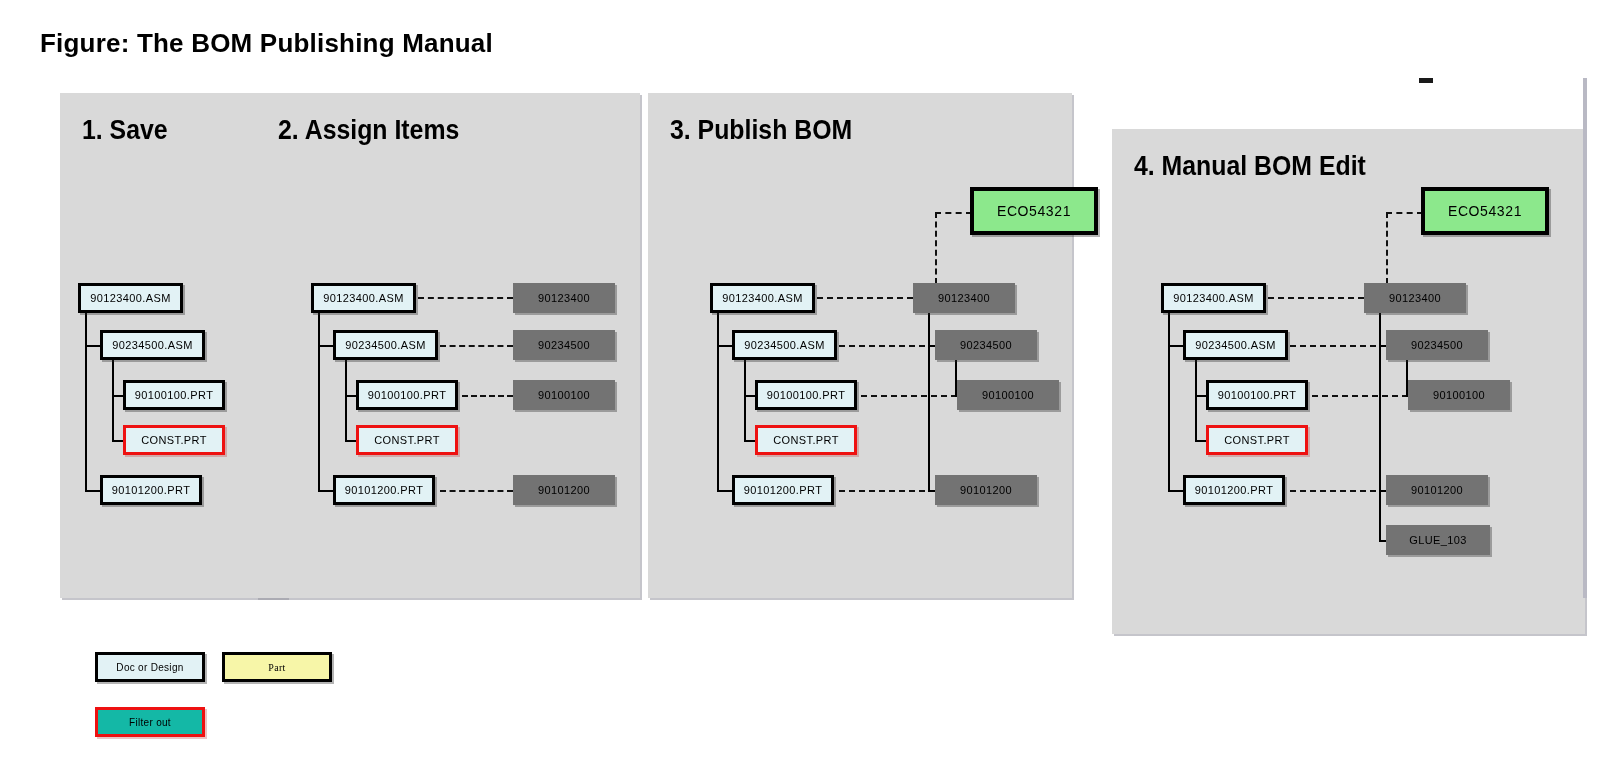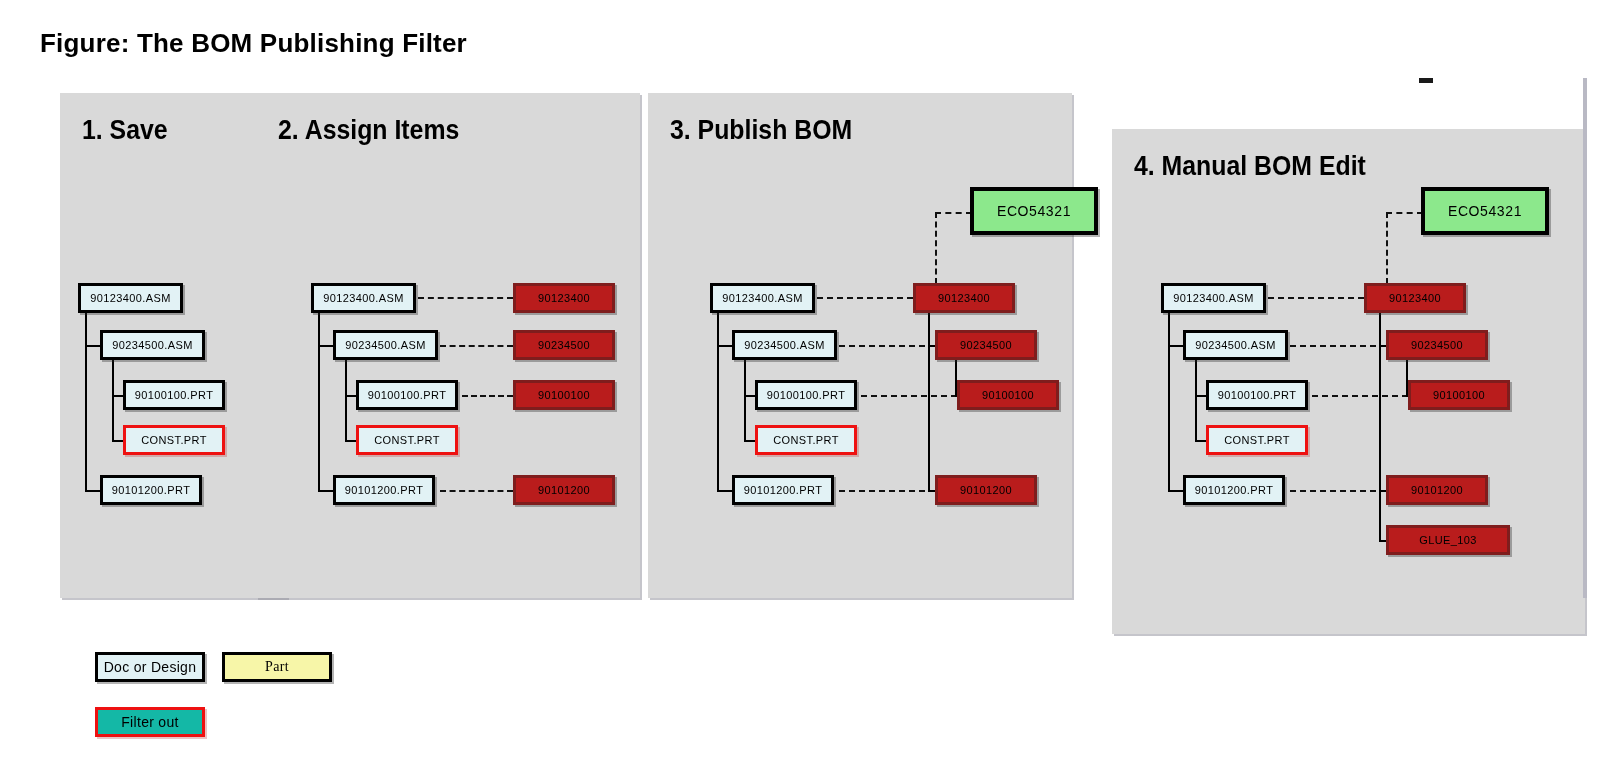--- a/index.html
+++ b/index.html
@@ -48,22 +48,22 @@
     letter-spacing:.4px;
     height:30px;
     z-index:5;
   }
   .node.doc{
     background:#e2f2f5;
     border:3px solid #000;
     box-shadow:2px 2px 0 rgba(40,40,40,.35);
   }
   .node.part{
-    background:#b91c1c;
-    border:3px solid #7f1d1d;
+    background:#737373;
+    border:3px solid #737373;
     box-shadow:2px 2px 0 rgba(40,40,40,.35);
   }
   .node.eco{
     background:#8ce88c;
     border:4px solid #000;
     height:48px;
     font-size:14px;
     letter-spacing:.6px;
     box-shadow:2px 2px 0 rgba(40,40,40,.35);
   }
@@ -83,35 +83,35 @@
   .dash-v{
     position:absolute;width:0;
     border-left:2px dashed #111;
     z-index:2;
   }
   
   .legend-item{
     position:absolute;
     box-sizing:border-box;
     display:flex;align-items:center;justify-content:center;
-    font-size:14px;color:#000;
+    font-size:10px;color:#000;
     height:30px;
     white-space:nowrap;
     letter-spacing:.3px;
   }
   .legend-item.doc{background:#e2f2f5;border:3px solid #000;box-shadow:2px 2px 0 rgba(40,40,40,.35);}
   .legend-item.part{background:#f7f6a8;border:3px solid #000;box-shadow:2px 2px 0 rgba(40,40,40,.35);font-family:Liberation Serif, serif;}
   .legend-item.filtered{background:#14b8a6;border:3px solid #ee1111;box-shadow:2px 2px 0 rgba(190,60,60,.30);text-align:right;}
   .edge-mark{position:absolute;background:#1a1a1a;}
   .doc-edge{position:absolute;background:#b9b9c4;}
 </style>
 </head>
 <body>
 
-<div class="fig-title">Figure: The BOM Publishing Filter</div>
+<div class="fig-title">Figure: The BOM Publishing Manual</div>
 
 <div class="panel" id="panel-1">
   <div class="panel-title">1. Save</div>
 </div>
 
 <div class="vline" style="left:85px;  top:312px; height:180px;"></div>
 <div class="hline" style="left:85px;  top:345px; width:18px;"></div>
 <div class="hline" style="left:85px;  top:490px; width:18px;"></div>
 <div class="vline" style="left:112px; top:360px; height:82px;"></div>
 <div class="hline" style="left:112px; top:395px; width:18px;"></div>
@@ -219,19 +219,19 @@
 <div class="node doc" style="left:1161px; top:283px; width:105px;">90123400.ASM</div>
 <div class="node doc" style="left:1183px; top:330px; width:105px;">90234500.ASM</div>
 <div class="node doc" style="left:1206px; top:380px; width:102px;">90100100.PRT</div>
 <div class="node filtered" style="left:1206px; top:425px; width:102px;">CONST.PRT</div>
 <div class="node doc" style="left:1183px; top:475px; width:102px;">90101200.PRT</div>
 
 <div class="node part" style="left:1364px; top:283px; width:102px;">90123400</div>
 <div class="node part" style="left:1386px; top:330px; width:102px;">90234500</div>
 <div class="node part" style="left:1408px; top:380px; width:102px;">90100100</div>
 <div class="node part" style="left:1386px; top:475px; width:102px;">90101200</div>
-<div class="node part" style="left:1386px; top:525px; width:124px;">GLUE_103</div>
+<div class="node part" style="left:1386px; top:525px; width:104px;">GLUE_103</div>
 
 <div class="node eco" style="left:1421px; top:187px; width:128px;">ECO54321</div>
 
 <div class="legend-item doc" style="left:95px;  top:652px; width:110px;">Doc or Design</div>
 <div class="legend-item part" style="left:222px; top:652px; width:110px;">Part</div>
 <div class="legend-item filtered" style="left:95px;  top:707px; width:110px;">Filter out</div>
 
 </body></html>

